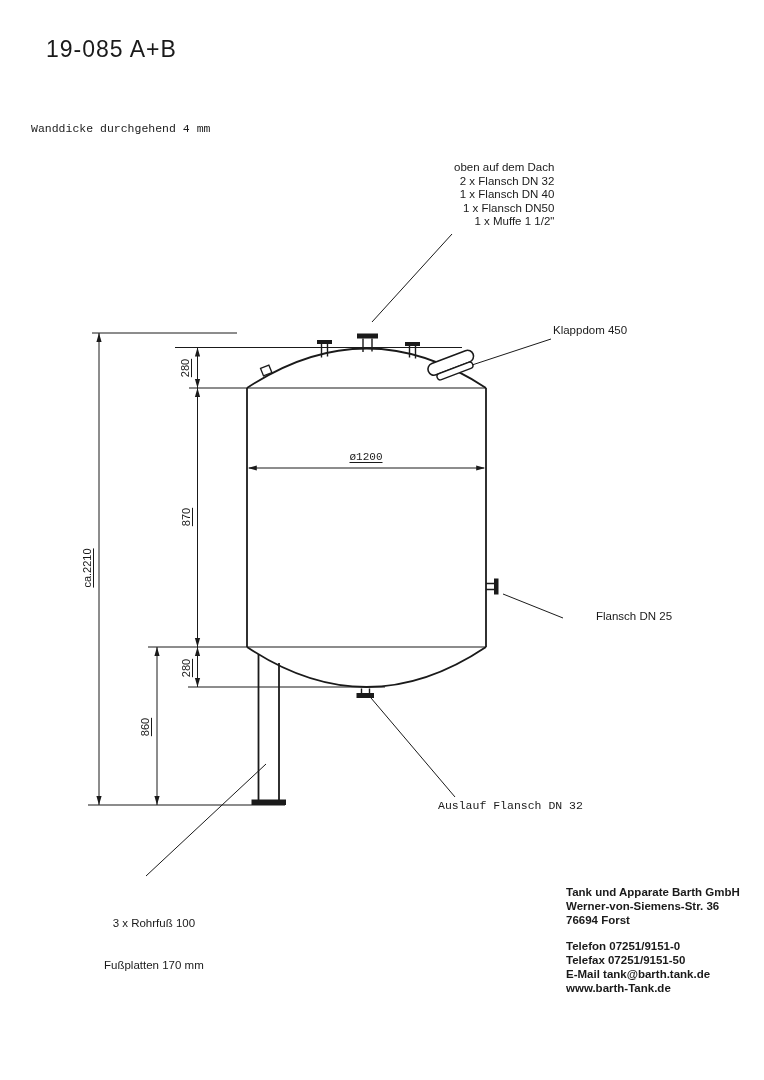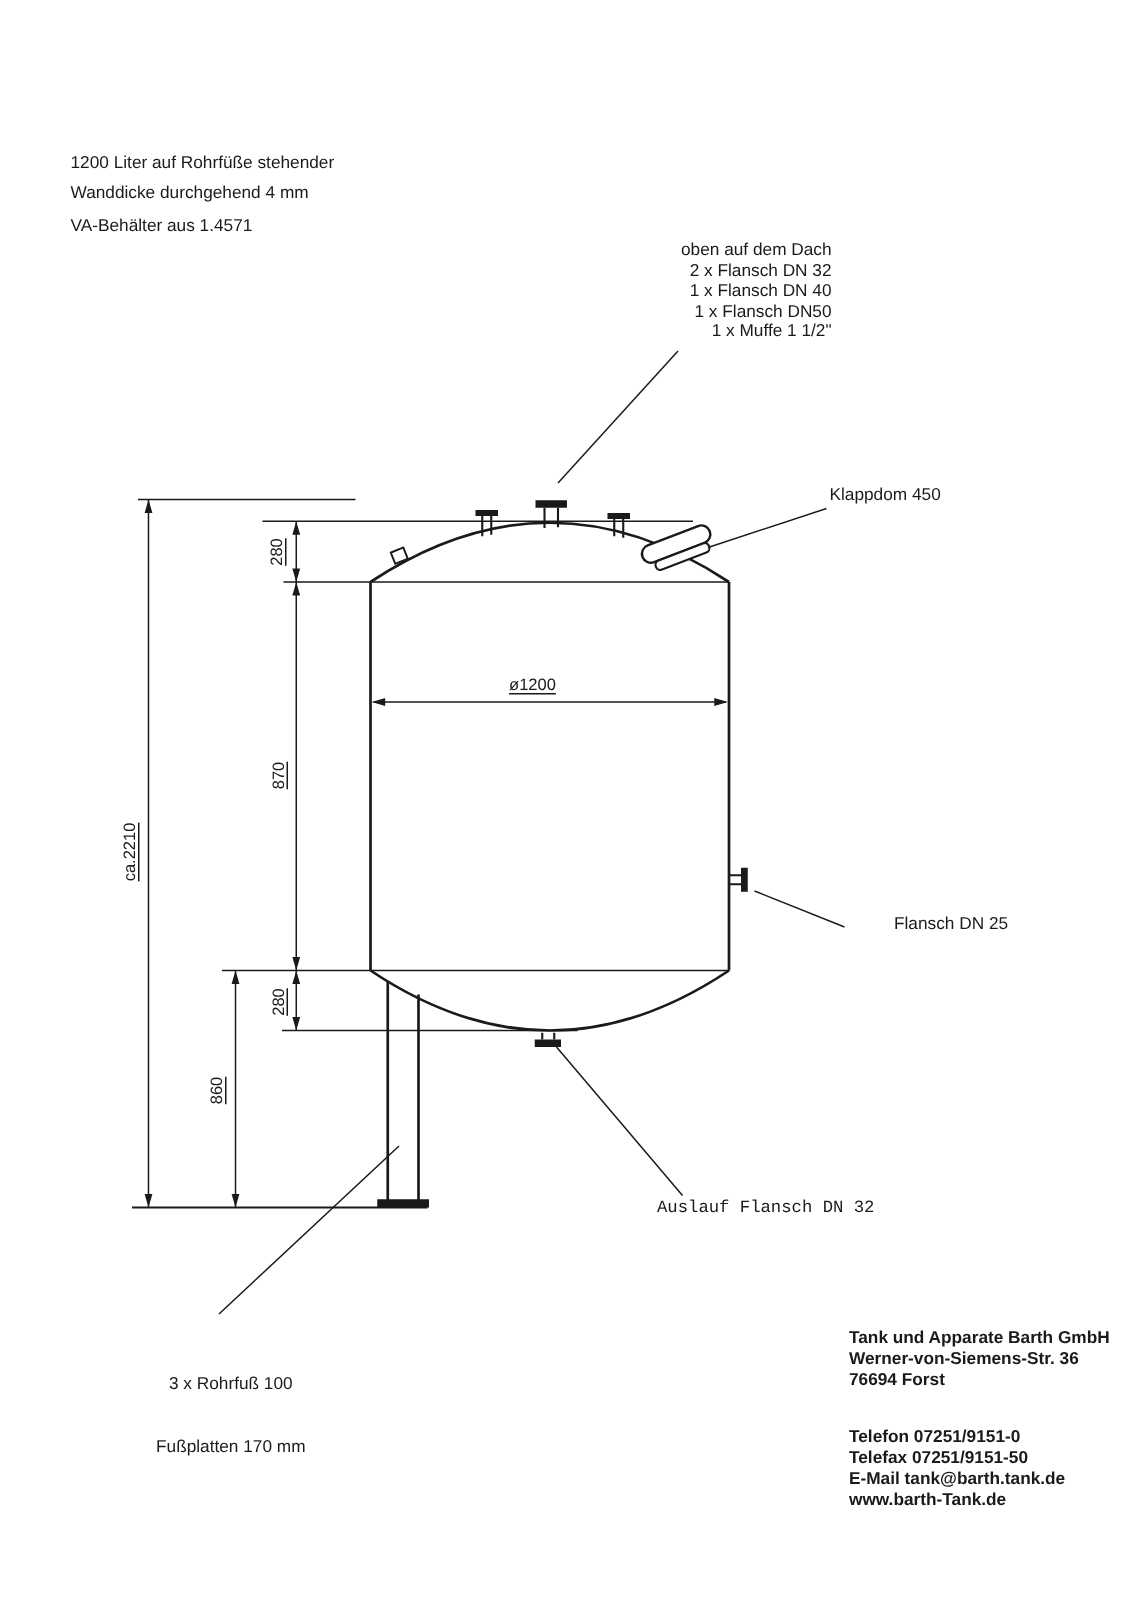--- a/index.html
+++ b/index.html
@@ -14,33 +14,30 @@
   .note{font-size:11.5px;line-height:14px;white-space:pre;}
   .roofnote{font-size:11.5px;line-height:13.6px;white-space:nowrap;text-align:right;}
   .callout{font-size:11.5px;white-space:nowrap;text-align:right;}
   .dim{
     font-size:11px;white-space:nowrap;text-decoration:underline;
     text-underline-offset:2px;
   }
   .dim.vert{transform:translate(-50%,-50%) rotate(-90deg);}
   .dim.horiz{transform:translate(-50%,-50%);}
   .company{font-size:11.5px;line-height:14px;font-weight:700;white-space:nowrap;}
-  .company .blk2{margin-top:24px;}
+  .company .blk2{margin-top:12px;}
   svg{position:absolute;left:0;top:0;}
 </style>
 </head>
 <body>
 
 <div class="sheet">
 
-  <div class="abs note" style="left:47px;top:74px;">
-    <div>1200 Liter auf Rohrfüße stehender</div>
-    <div>VA-Behälter aus 1.4571</div>
-  </div>
-  <div class="abs note" style="left:47px;top:122px;">Wanddicke durchgehend 4 mm</div>
+  <div class="abs title" style="left:46px;top:36px;">19-085 A+B</div>
+  <div class="abs note" style="left:31px;top:122px;font-family:Liberation Mono, monospace;">Wanddicke durchgehend 4 mm</div>
 
   <div class="abs roofnote" style="left:454px;top:161px;">
     <div>oben auf dem Dach</div>
     <div>2 x Flansch DN 32</div>
     <div>1 x Flansch DN 40</div>
     <div>1 x Flansch DN50</div>
     <div>1 x Muffe 1 1/2"</div>
   </div>
 
   <svg width="764" height="1080" viewBox="0 0 764 1080">
@@ -132,21 +129,21 @@
         <path d="M146,876 L266,764"></path>
       </g>
     </g>
   </svg>
 
   <div class="abs dim vert" style="left:185px;top:368px;">280</div>
   <div class="abs dim vert" style="left:185.5px;top:517px;">870</div>
   <div class="abs dim vert" style="left:186px;top:668px;">280</div>
   <div class="abs dim vert" style="left:145px;top:727px;">860</div>
   <div class="abs dim vert" style="left:87px;top:568px;">ca.2210</div>
-  <div class="abs dim horiz" style="left:355px;top:457px;">ø1200</div>
+  <div class="abs dim horiz" style="left:366px;top:457px;font-family:Liberation Mono, monospace;">ø1200</div>
 
   <div class="abs callout" style="left:553px;top:324px;">Klappdom 450</div>
   <div class="abs callout" style="left:569px;top:610px;padding-left:27px;">Flansch DN 25</div>
   <div class="abs callout" style="left:438px;top:799px;font-family:Liberation Mono, monospace;">Auslauf Flansch DN 32</div>
   <div class="abs note" style="left:104px;top:888px;text-align:center;">
     <div>3 x Rohrfuß 100</div>
     <div>Fußplatten 170 mm</div>
   </div>
 
   <div class="abs company" style="left:566px;top:885px;">

